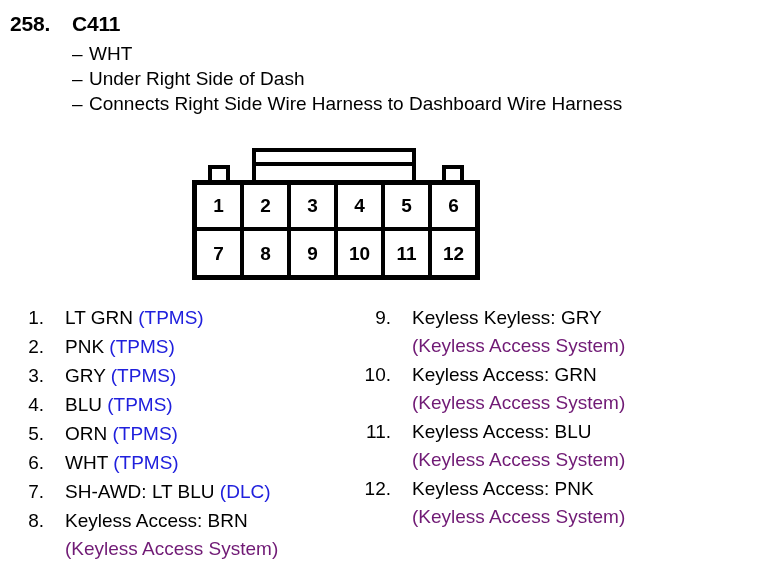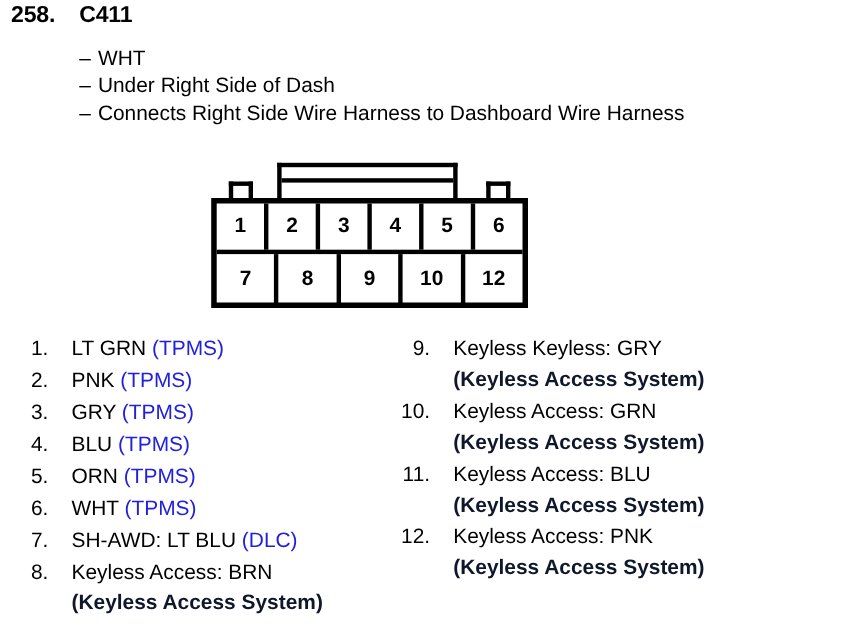--- a/index.html
+++ b/index.html
@@ -19,21 +19,21 @@
   
   .header {
     position: absolute;
     left: 0;
     top: 0;
     width: 766px;
   }
   .title-row {
     position: absolute;
     left: 10px;
-    top: 2px;
+    top: 12px;
     display: flex;
     align-items: baseline;
     font-weight: bold;
     font-size: 21px;
     letter-spacing: -0.2px;
   }
   .title-num {
     width: 44px;
   }
   .title-name {
@@ -150,22 +150,21 @@
   .pin-text {
     margin-left: 21px;
     font-size: 19px;
     line-height: 28px;
   }
   .pin-sys {
     color: #2020dd;
   }
   .pin-sys-wrap {
     display: block;
-    color: #0f172a;
-    font-weight: bold;
+    color: #701a75;
   }
 </style>
 </head>
 <body>
 
 <div class="header">
   <div class="title-row">
     <span class="title-num">258.</span>
     <span class="title-name">C411</span>
   </div>
@@ -199,20 +198,21 @@
       <div class="conn-cell">3</div>
       <div class="conn-cell">4</div>
       <div class="conn-cell">5</div>
       <div class="conn-cell">6</div>
     </div>
     <div class="conn-row">
       <div class="conn-cell">7</div>
       <div class="conn-cell">8</div>
       <div class="conn-cell">9</div>
       <div class="conn-cell">10</div>
+      <div class="conn-cell">11</div>
       <div class="conn-cell">12</div>
     </div>
   </div>
 </div>
 
 <div class="pin-col left">
 
   <div class="pin-item">
     <span class="pin-num">1.</span>
     <span class="pin-text"><span>LT GRN</span> <span class="pin-sys">(TPMS)</span></span>

